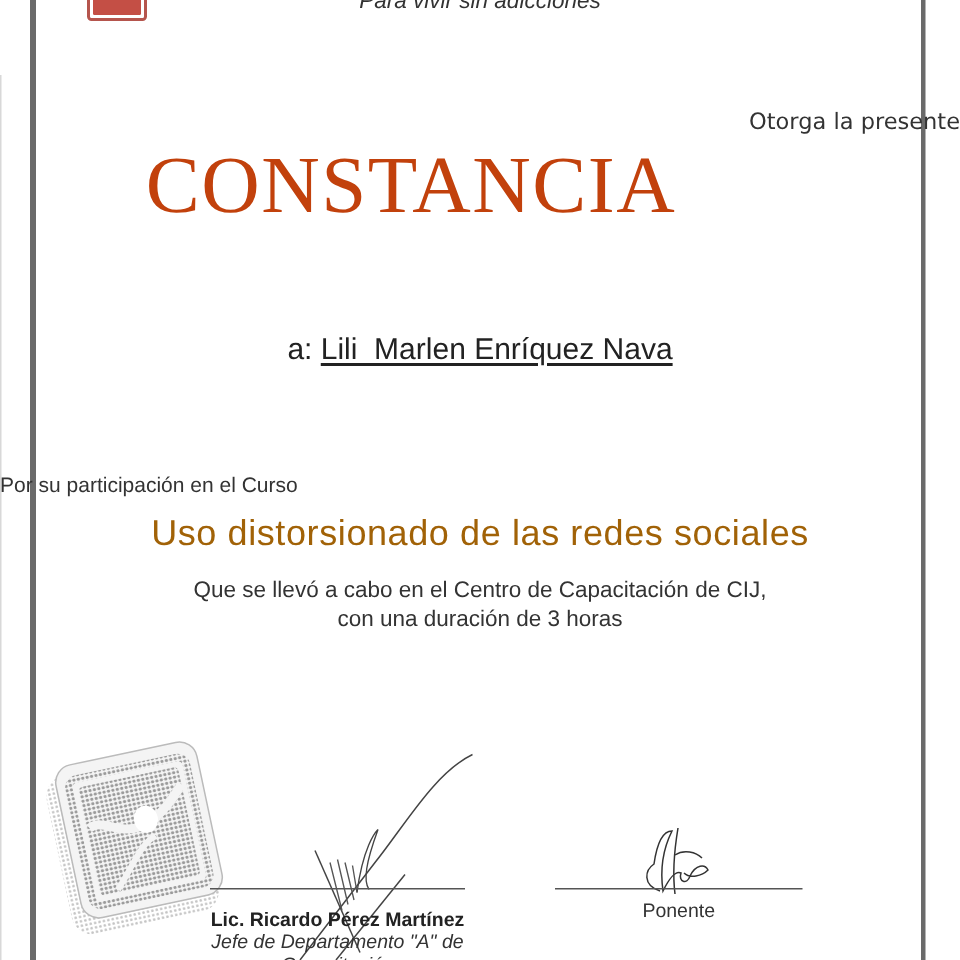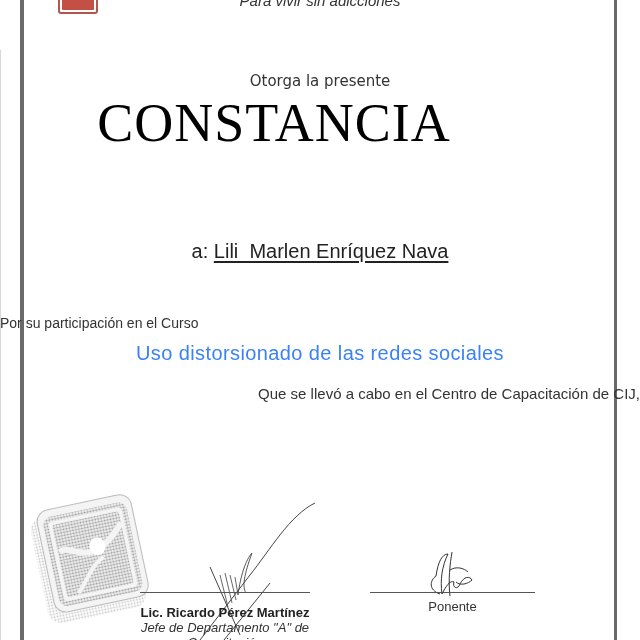--- a/index.html
+++ b/index.html
@@ -18,45 +18,45 @@
       position: absolute; left: 2px; top: 2px; right: 2px; bottom: 2px;
       background: #c44f45; border-radius: 1px;
     }
 
     .slogan {
       position: absolute; left: 200px; top: -8px; width: 240px; text-align: center;
       font-family: "Liberation Sans", sans-serif; font-style: italic; font-size: 15px; color: #333;
     }
 
     .otorga {
-      position: absolute; left: 0; width: 640px; top: 72px; text-align: center;
+      position: absolute; left: 0; width: 640px; top: 72px; text-align: right;
       font-family: "DejaVu Sans", sans-serif; font-size: 15px; color: #333;
     }
     .title {
       position: absolute; left: 0; width: 548px; top: 92px; text-align: center;
-      font-family: "Liberation Serif", serif; font-size: 54px; color: #000000;
+      font-family: "Liberation Serif", serif; font-size: 54px; color: #c2410c;
       letter-spacing: 1px;
     }
 
     .recipient {
-      position: absolute; left: 0; width: 640px; top: 240px; text-align: center;
+      position: absolute; left: 0; width: 640px; top: 222px; text-align: center;
       font-family: "Liberation Sans", sans-serif; font-size: 20px; color: #222;
     }
     .recipient .name { text-decoration: underline; text-underline-offset: 3px; }
 
     .por-su {
       position: absolute; left: 0; width: 640px; top: 315px; 
       font-family: "Liberation Sans", sans-serif; font-size: 14px; color: #333;
     }
     .course {
       position: absolute; left: 0; width: 640px; top: 342px; text-align: center;
-      font-family: "Liberation Sans", sans-serif; font-size: 20px; color: #3b82f6; letter-spacing: 0.4px;
+      font-family: "Liberation Sans", sans-serif; font-size: 24px; color: #a16207; letter-spacing: 0.4px;
     }
     .details {
-      position: absolute; left: 0; width: 640px; top: 384px; text-align: right;
+      position: absolute; left: 0; width: 640px; top: 384px; text-align: center;
       font-family: "Liberation Sans", sans-serif; font-size: 15px; color: #333; line-height: 19px;
     }
 
     .watermark {
       position: absolute; left: 30px; top: 490px; width: 120px; height: 140px;
     }
 
     .sig-block {
       position: absolute; text-align: center; font-family: "Liberation Sans", sans-serif;
     }
@@ -89,20 +89,21 @@
 <div class="recipient">
   <span>a:</span>
   <span class="name" style="white-space:pre;">Lili  Marlen Enríquez Nava</span>
 </div>
 
 <div class="por-su">Por su participación en el Curso</div>
 <div class="course">Uso distorsionado de las redes sociales</div>
 
 <div class="details">
   <div>Que se llevó a cabo en el Centro de Capacitación de CIJ,</div>
+  <div>con una duración de 3 horas</div>
 </div>
 
 <svg class="watermark" viewBox="0 0 120 140" width="120" height="140">
   <defs>
     <pattern id="dots" width="3" height="3" patternUnits="userSpaceOnUse">
       <circle cx="1.5" cy="1.5" r="1.1" fill="#9a9a9a"></circle>
     </pattern>
     <pattern id="dotsLight" width="3" height="3" patternUnits="userSpaceOnUse">
       <circle cx="1.5" cy="1.5" r="0.9" fill="#c4c4c4"></circle>
     </pattern>

